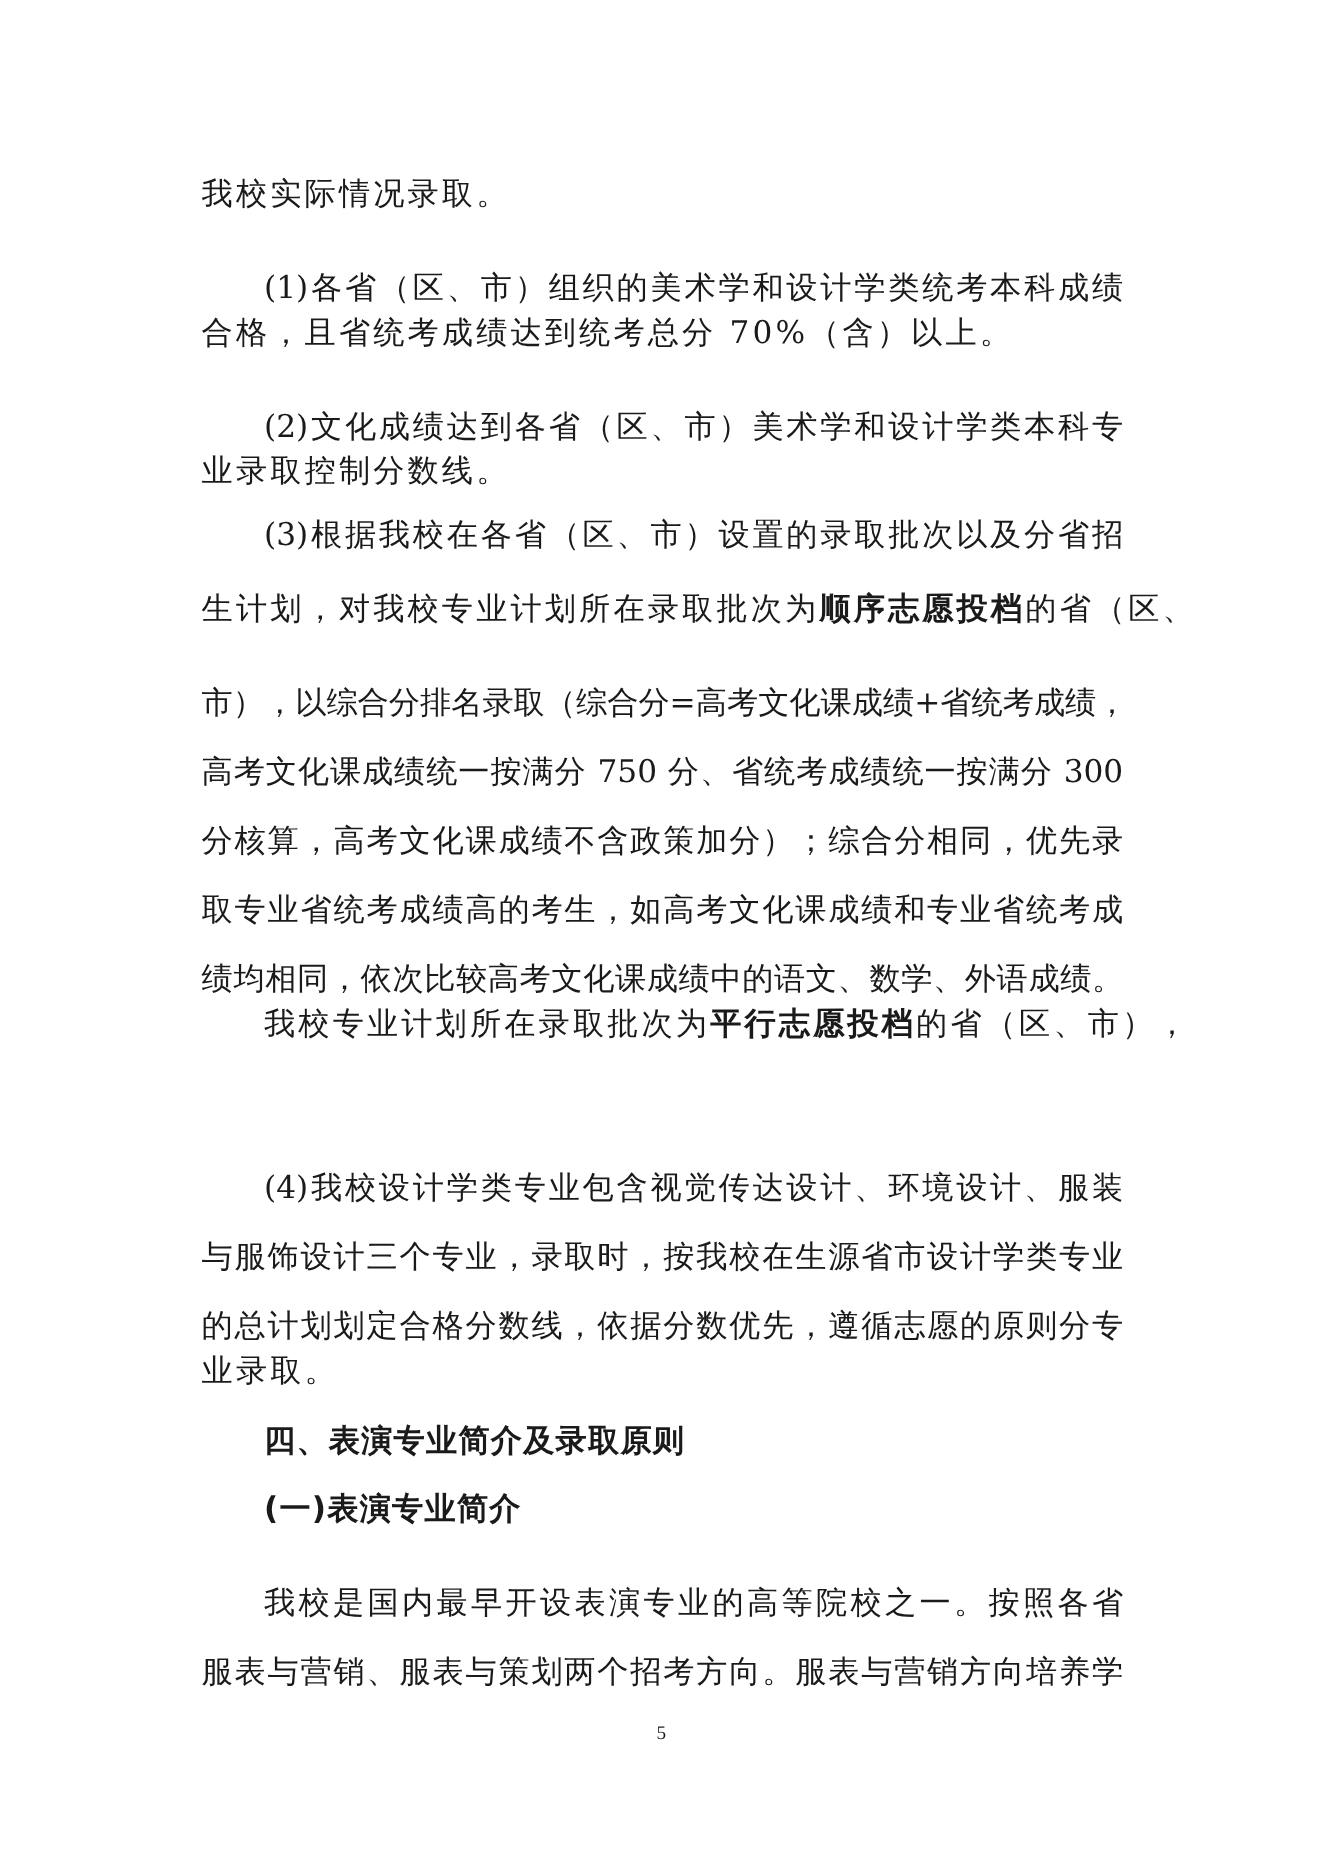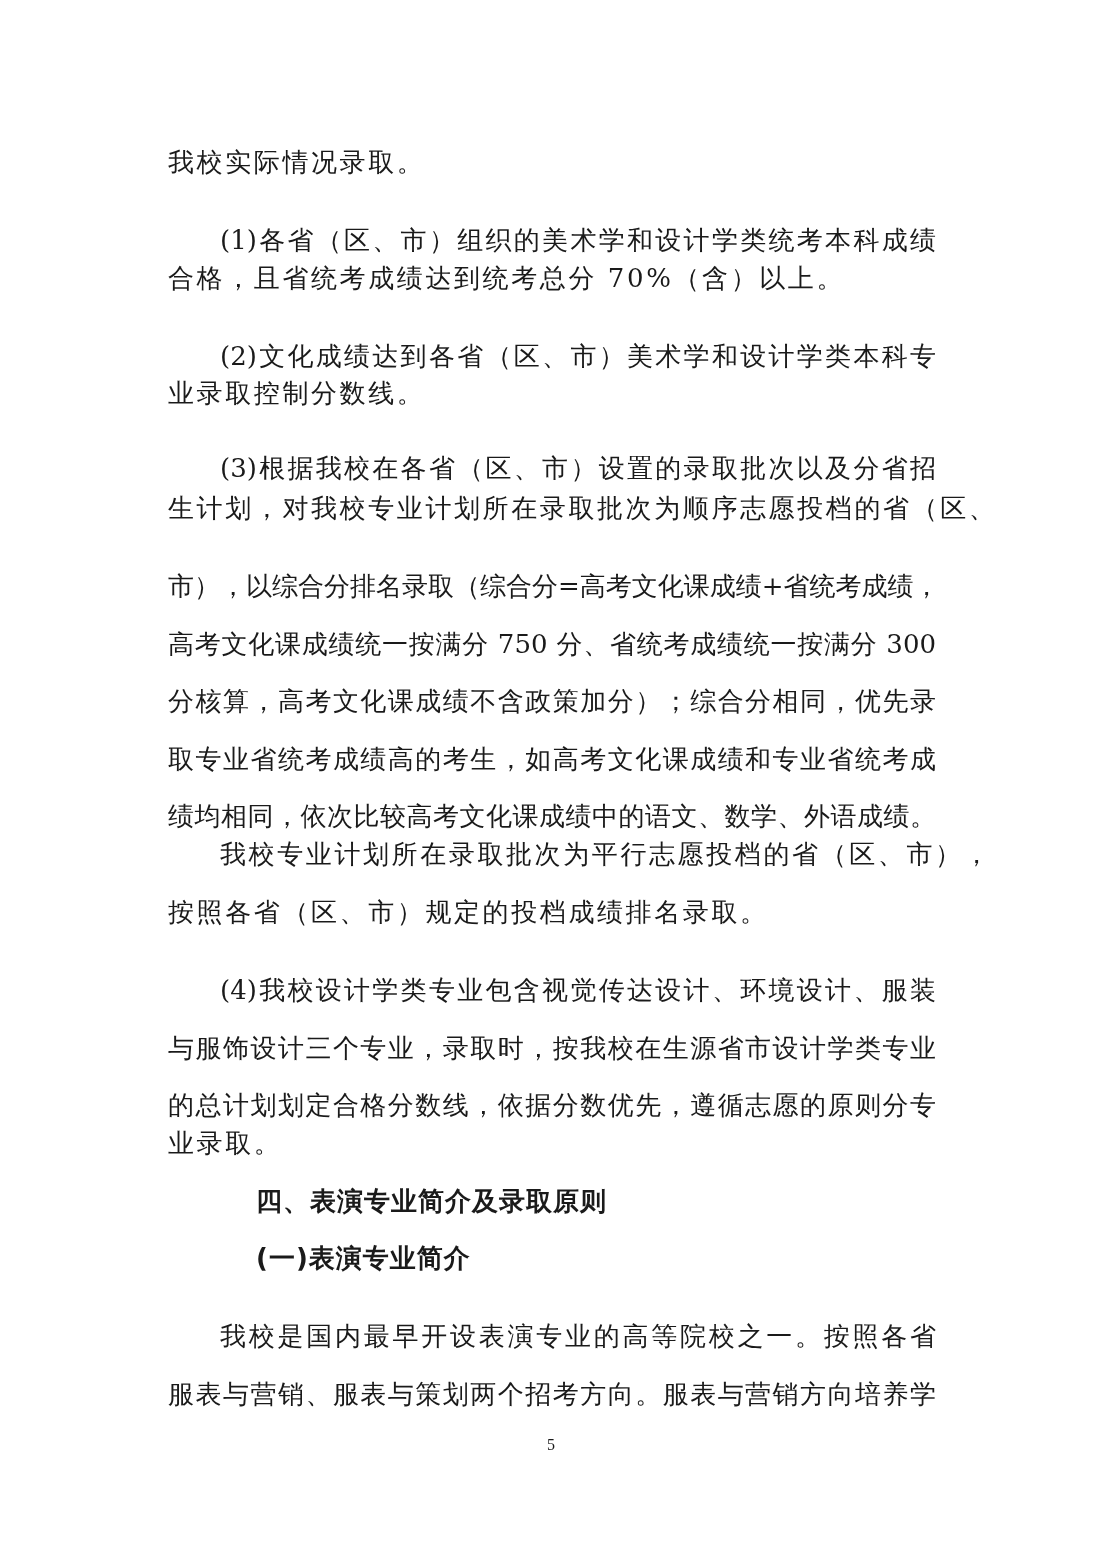--- a/index.html
+++ b/index.html
@@ -3,47 +3,46 @@
 <meta charset="utf-8">
 <style>
   html, body { margin:0; padding:0; background:#ffffff; }
   body { width:1102px; height:1559px; position:relative; overflow:hidden;
          font-family:"DejaVu Serif","Liberation Serif",serif; color:#1a1a1a; }
   .page { position:absolute; left:0; top:0; width:962px; height:1559px; background:#fff; }
   .line { position:absolute; left:168px; width:768px; height:40px; font-size:26px;
           line-height:40px; white-space:nowrap; letter-spacing:2.6px; }
   .line.indent { left:220px; width:716px; }
   .justify { text-align:justify; text-align-last:justify; letter-spacing:0;margin-top:20px; }
-  .b { font-weight:normal; }
-  .heading { font-family:"DejaVu Sans","Liberation Sans",sans-serif; font-weight:bold; letter-spacing:1px;margin-left:36px; }
+  .b { font-weight:bold; }
+  .heading { font-family:"DejaVu Sans","Liberation Sans",sans-serif; font-weight:bold; letter-spacing:1px; }
   .page-number { position:absolute; left:0; width:1102px; top:1436px; text-align:center;
                  font-size:16px; font-family:"Liberation Serif",serif; }
 </style>
 </head>
 <body>
 
 <div class="page">
   <div class="line" style="top:142px">我校实际情况录取。</div>
   <div class="line indent justify" style="top:200px">(1)各省（区、市）组织的美术学和设计学类统考本科成绩</div>
   <div class="line" style="top:258px">合格，且省统考成绩达到统考总分 70%（含）以上。</div>
   <div class="line indent justify" style="top:316px">(2)文化成绩达到各省（区、市）美术学和设计学类本科专</div>
   <div class="line" style="top:373px">业录取控制分数线。</div>
-  <div class="line indent justify" style="top:428px">(3)根据我校在各省（区、市）设置的录取批次以及分省招</div>
+  <div class="line indent justify" style="top:406px">(3)根据我校在各省（区、市）设置的录取批次以及分省招</div>
   <div class="line" style="top:488px">
     <span>生计划，对我校专业计划所在录取批次为</span><span class="b">顺序志愿投档</span><span>的省（区、</span>
   </div>
   <div class="line justify" style="top:546px">市），以综合分排名录取（综合分=高考文化课成绩+省统考成绩，</div>
   <div class="line justify" style="top:604px">高考文化课成绩统一按满分 750 分、省统考成绩统一按满分 300</div>
   <div class="line justify" style="top:661px">分核算，高考文化课成绩不含政策加分）；综合分相同，优先录</div>
   <div class="line justify" style="top:719px">取专业省统考成绩高的考生，如高考文化课成绩和专业省统考成</div>
   <div class="line justify" style="top:776px">绩均相同，依次比较高考文化课成绩中的语文、数学、外语成绩。</div>
   <div class="line indent" style="top:834px">
     <span>我校专业计划所在录取批次为</span><span class="b">平行志愿投档</span><span>的省（区、市），</span>
   </div>
-  <div class="line" style="top:892px">按照各省（区、市）规定的投档成绩排名录取。</div>
   <div class="line indent justify" style="top:950px">(4)我校设计学类专业包含视觉传达设计、环境设计、服装</div>
   <div class="line justify" style="top:1008px">与服饰设计三个专业，录取时，按我校在生源省市设计学类专业</div>
   <div class="line justify" style="top:1065px">的总计划划定合格分数线，依据分数优先，遵循志愿的原则分专</div>
   <div class="line" style="top:1123px">业录取。</div>
   <div class="line indent heading" style="top:1181px">四、表演专业简介及录取原则</div>
   <div class="line indent heading" style="top:1238px">(一)表演专业简介</div>
   <div class="line indent justify" style="top:1296px">我校是国内最早开设表演专业的高等院校之一。按照各省</div>
   <div class="line justify" style="top:1354px">服表与营销、服表与策划两个招考方向。服表与营销方向培养学</div>
   <div class="page-number">5</div>
 </div>

